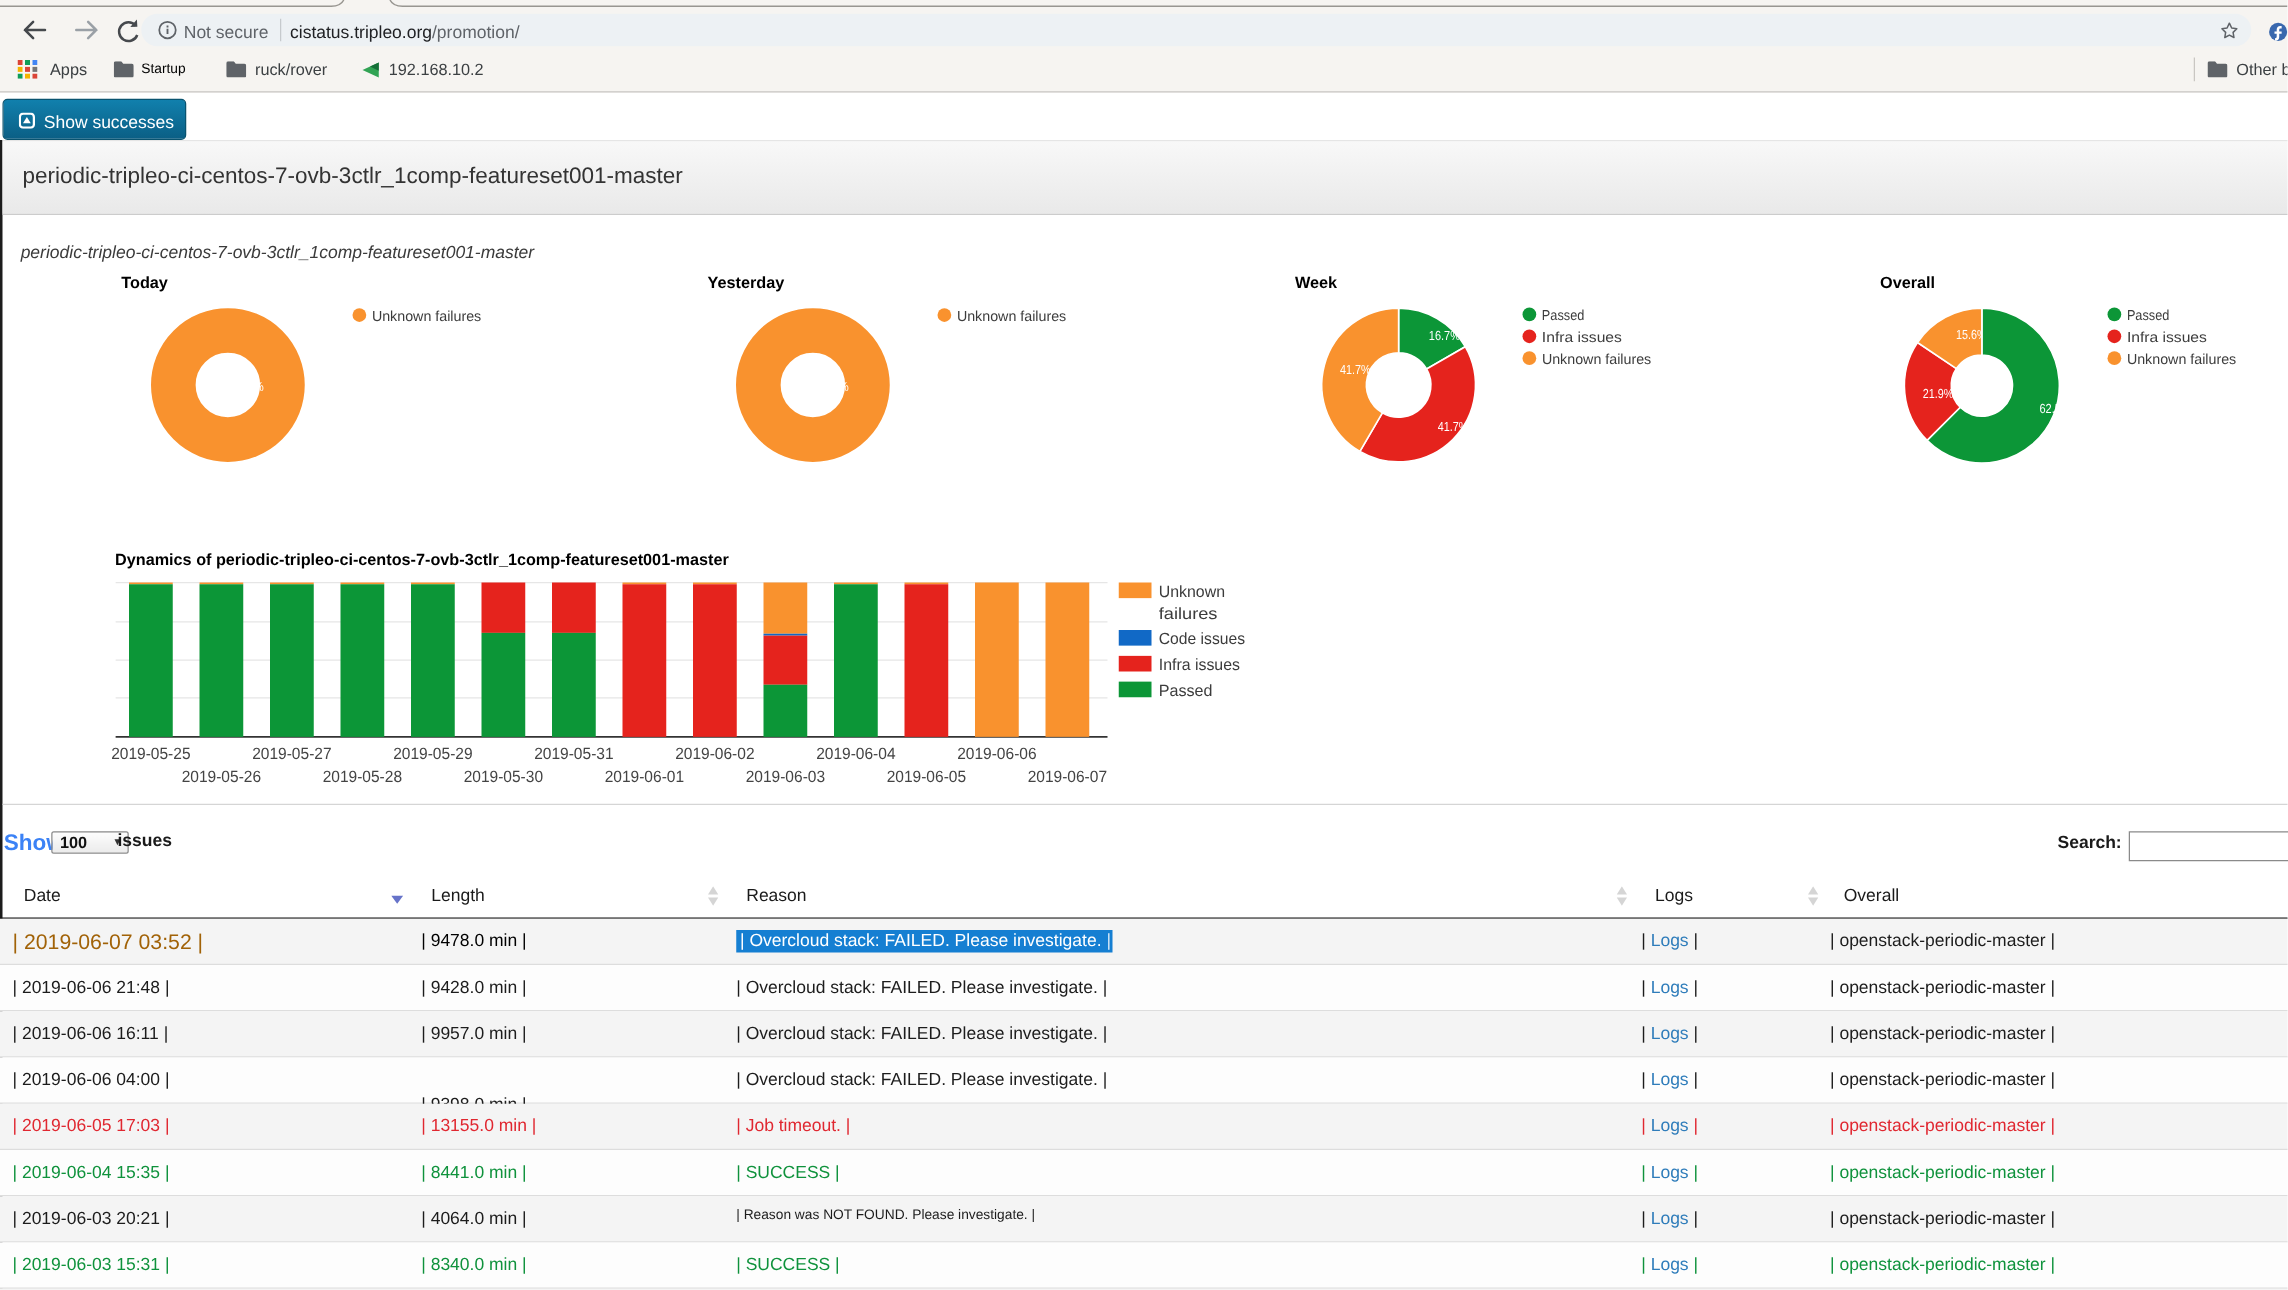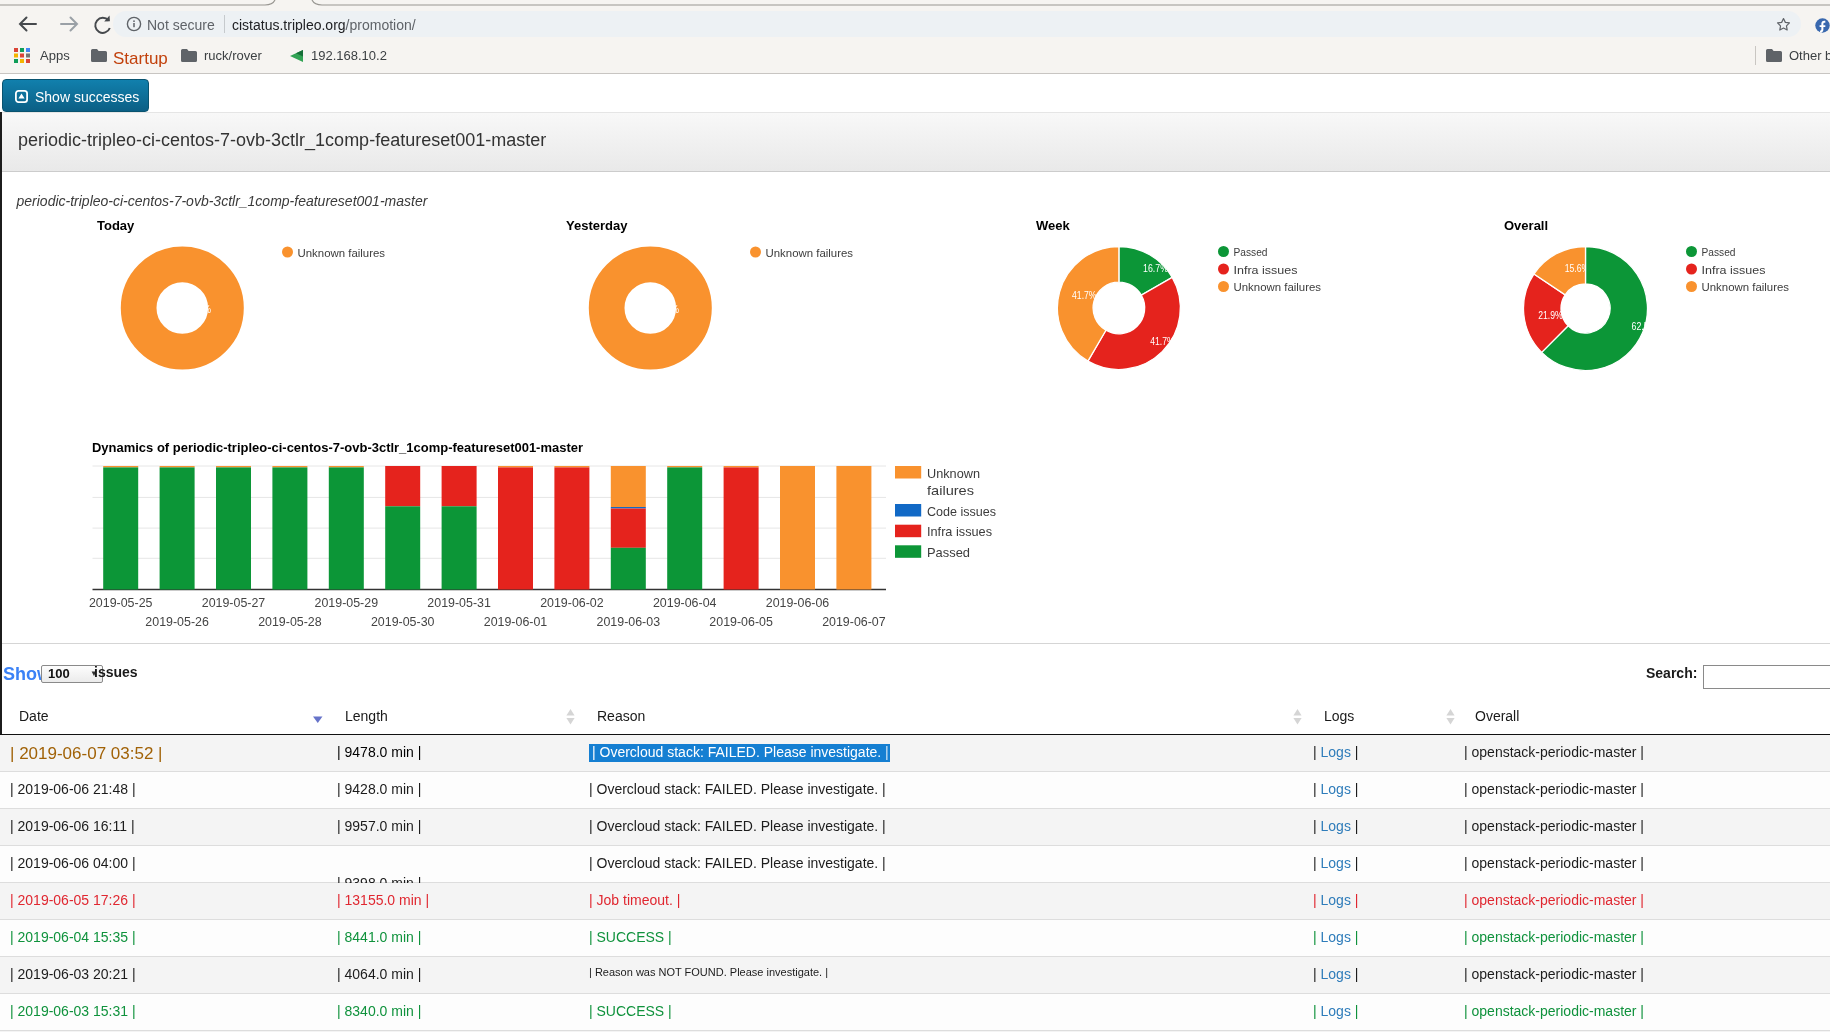--- a/index.html
+++ b/index.html
@@ -48,21 +48,21 @@
       <rect x="12" y="5.5" width="4" height="4" fill="#757575"></rect>
 <rect x="0" y="11" width="4" height="4" fill="#0f9d58"></rect>
       <rect x="6" y="11" width="4" height="4" fill="#f4b400"></rect>
       <rect x="12" y="11" width="4" height="4" fill="#db4437"></rect>
 </g>
 </svg>
 <div style="position:absolute;left:40px;top:49px;font-size:13px;color:#3c4043">Apps</div>
 <svg style="position:absolute;left:91px;top:49px" width="16" height="13" viewBox="0 0 16 13">
     <path d="M0,1.5 a1.5,1.5 0 0 1 1.5,-1.5 H6 l1.6,2 H14.5 a1.5,1.5 0 0 1 1.5,1.5 V11.5 a1.5,1.5 0 0 1 -1.5,1.5 H1.5 A1.5,1.5 0 0 1 0,11.5 Z" fill="#5f6368"></path>
   </svg>
-<div style="position:absolute;left:113px;top:49px;font-size:17px;color:#c2410c">Startup</div>
+<div style="position:absolute;left:113px;top:49px;font-size:11px;color:#000000">Startup</div>
 <svg style="position:absolute;left:181px;top:49px" width="16" height="13" viewBox="0 0 16 13">
     <path d="M0,1.5 a1.5,1.5 0 0 1 1.5,-1.5 H6 l1.6,2 H14.5 a1.5,1.5 0 0 1 1.5,1.5 V11.5 a1.5,1.5 0 0 1 -1.5,1.5 H1.5 A1.5,1.5 0 0 1 0,11.5 Z" fill="#5f6368"></path>
   </svg>
 <div style="position:absolute;left:204px;top:49px;font-size:13px;color:#3c4043">ruck/rover</div>
 <svg style="position:absolute;left:288px;top:49px" width="16" height="14" viewBox="0 0 16 14">
 <path d="M15,1 L2,7 L15,13 Z" fill="#31a354"></path>
     <path d="M15,1 L8,4.2 L15,7.5 Z" fill="#156f38"></path>
 </svg>
 <div style="position:absolute;left:311px;top:49px;font-size:13px;color:#3c4043">192.168.10.2</div>
 <div style="position:absolute;left:1755px;top:46px;width:1px;height:19px;background:#c9c6c2"></div>
@@ -244,21 +244,21 @@
 <div style="position:absolute;left:589px;top:818px;font-size:14px;color:#1c1c1c">| Overcloud stack: FAILED. Please investigate. |</div>
 <div style="position:absolute;left:1313px;top:818px;font-size:14px;color:#1c1c1c">| <span style="color:#2e7cba">Logs</span> |</div>
 <div style="position:absolute;left:1464px;top:818px;font-size:14px;color:#1c1c1c">| openstack-periodic-master |</div>
 <div style="position:absolute;left:0;top:846px;width:1830px;height:36.5px;background:#fdfdfd;border-bottom:1px solid #ddd"></div>
 <div style="position:absolute;left:10px;top:855px;font-size:14px;color:#1c1c1c">| 2019-06-06 04:00 |</div>
 <div style="position:absolute;left:337px;top:875px;font-size:14px;color:#1c1c1c">| 9398.0 min |</div>
 <div style="position:absolute;left:589px;top:855px;font-size:14px;color:#1c1c1c">| Overcloud stack: FAILED. Please investigate. |</div>
 <div style="position:absolute;left:1313px;top:855px;font-size:14px;color:#1c1c1c">| <span style="color:#2e7cba">Logs</span> |</div>
 <div style="position:absolute;left:1464px;top:855px;font-size:14px;color:#1c1c1c">| openstack-periodic-master |</div>
 <div style="position:absolute;left:0;top:883px;width:1830px;height:36.5px;background:#f4f4f4;border-bottom:1px solid #ddd"></div>
-<div style="position:absolute;left:10px;top:892px;font-size:14px;color:#e02730">| 2019-06-05 17:26 |</div>
+<div style="position:absolute;left:10px;top:892px;font-size:14px;color:#e02730">| 2019-06-05 17:03 |</div>
 <div style="position:absolute;left:337px;top:892px;font-size:14px;color:#e02730">| 13155.0 min |</div>
 <div style="position:absolute;left:589px;top:892px;font-size:14px;color:#e02730">| Job timeout. |</div>
 <div style="position:absolute;left:1313px;top:892px;font-size:14px;color:#e02730">| <span style="color:#2e7cba">Logs</span> |</div>
 <div style="position:absolute;left:1464px;top:892px;font-size:14px;color:#e02730">| openstack-periodic-master |</div>
 <div style="position:absolute;left:0;top:920px;width:1830px;height:36.5px;background:#fdfdfd;border-bottom:1px solid #ddd"></div>
 <div style="position:absolute;left:10px;top:929px;font-size:14px;color:#0f923c">| 2019-06-04 15:35 |</div>
 <div style="position:absolute;left:337px;top:929px;font-size:14px;color:#0f923c">| 8441.0 min |</div>
 <div style="position:absolute;left:589px;top:929px;font-size:14px;color:#0f923c">| SUCCESS |</div>
 <div style="position:absolute;left:1313px;top:929px;font-size:14px;color:#0f923c">| <span style="color:#2e7cba">Logs</span> |</div>
 <div style="position:absolute;left:1464px;top:929px;font-size:14px;color:#0f923c">| openstack-periodic-master |</div>

